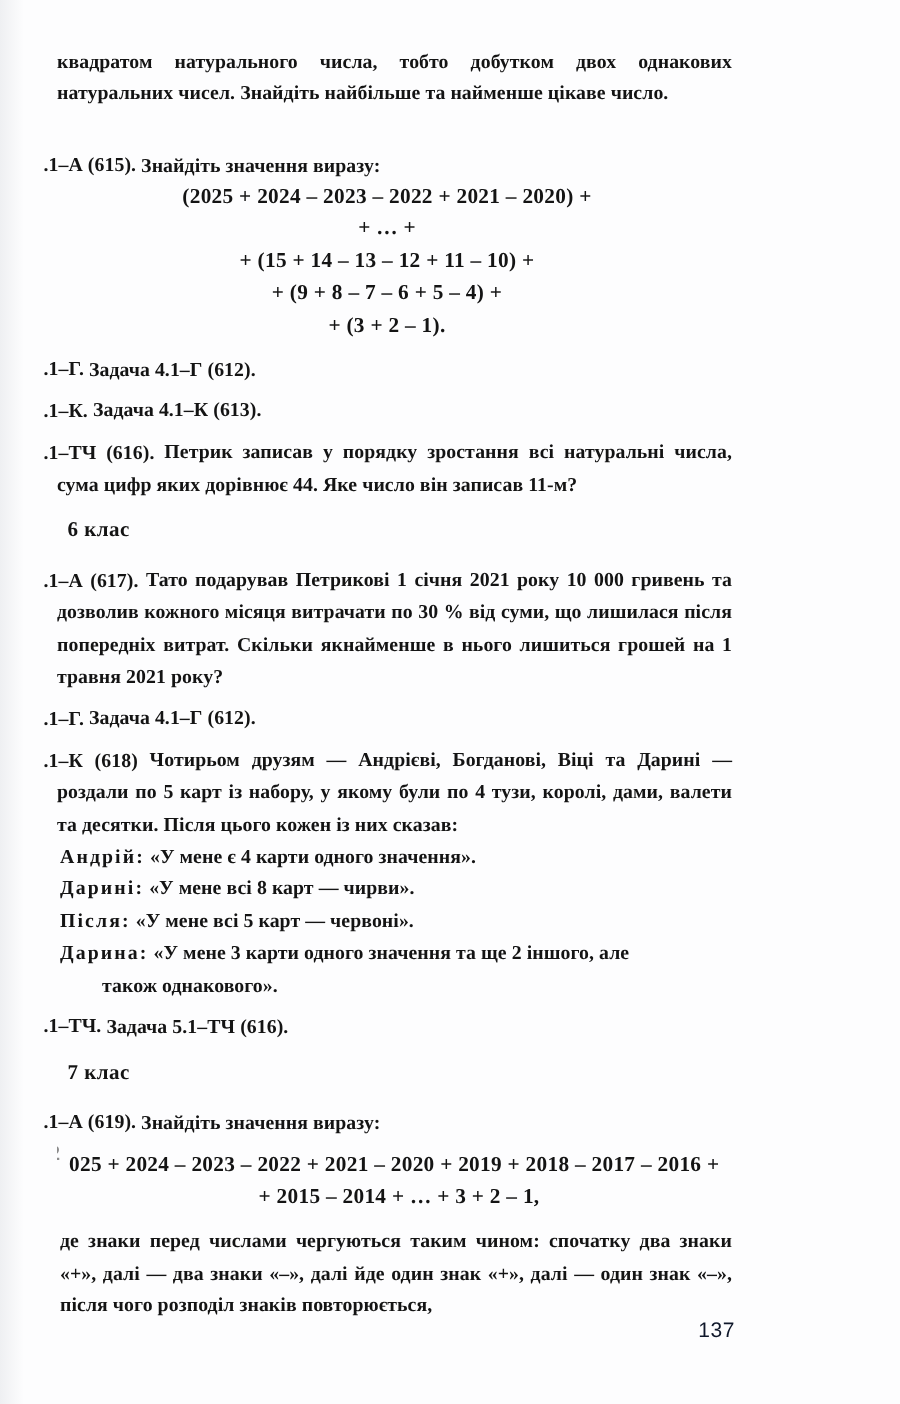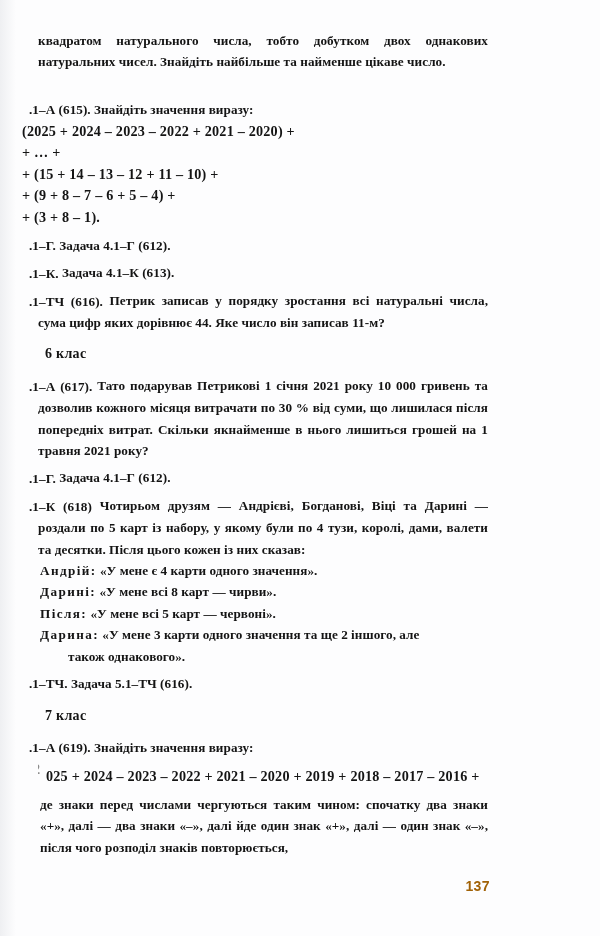--- a/index.html
+++ b/index.html
@@ -97,20 +97,21 @@
     padding-left: 18px;
     padding-right: 6px;
     letter-spacing: 0.05px;
   }
   
   .math-block {
     font-family: "Liberation Serif", "DejaVu Serif", serif;
     font-weight: bold;
     font-size: 14.2px;
     line-height: 21.6px;
+    text-align: center;
     letter-spacing: 0.2px;
   }
   .math-line {
     white-space: nowrap;
   }
   .math-block.wide {
     text-align: left;
     padding-left: 16px;
   }
   .math-block.wide .math-line.c {
@@ -131,22 +132,22 @@
   }
   .spacer-sm { height: 7px; }
   .spacer-md { height: 13px; }
   
   .page-number {
     position: absolute;
     right: 26px;
     bottom: 42px;
     font-family: "Liberation Sans", sans-serif;
     font-size: 14px;
-    font-weight: bold;
-    color: #a16207;
+    font-weight: normal;
+    color: #0f172a;
     letter-spacing: 0.4px;
   }
   
   .gutter-shade {
     position: absolute;
     left: 0; top: 0;
     width: 16px; height: 936px;
     background: linear-gradient(to right, rgba(205,208,214,0.30), rgba(255,255,255,0));
     pointer-events: none;
   }
@@ -167,21 +168,21 @@
   <div class="problem">
     <span class="pnum"><span class="clipped"><span>5</span></span><span>.1–А (615).</span></span>
     <span class="ptext">Знайдіть значення виразу:</span>
   </div>
 
   <div class="math-block">
     <div class="math-line">(2025 + 2024 – 2023 – 2022 + 2021 – 2020) +</div>
     <div class="math-line">+ … +</div>
     <div class="math-line">+ (15 + 14 – 13 – 12 + 11 – 10) +</div>
     <div class="math-line">+ (9 + 8 – 7 – 6 + 5 – 4) +</div>
-    <div class="math-line">+ (3 + 8 – 1).</div>
+    <div class="math-line">+ (3 + 2 – 1).</div>
   </div>
 
   <div class="problem">
     <span class="pnum"><span class="clipped"><span>5</span></span><span>.1–Г.</span></span>
     <span class="ptext">Задача 4.1–Г (612).</span>
   </div>
 
   <div class="problem">
     <span class="pnum"><span class="clipped"><span>5</span></span><span>.1–К.</span></span>
     <span class="ptext">Задача 4.1–К (613).</span>
@@ -241,20 +242,21 @@
   <div class="class-heading">7 клас</div>
   <div class="spacer-sm"></div>
 
   <div class="problem">
     <span class="pnum"><span class="clipped"><span>7</span></span><span>.1–А (619).</span></span>
     <span class="ptext">Знайдіть значення виразу:</span>
   </div>
 
   <div class="math-block wide">
     <div class="math-line"><span class="math-clip"><span>2</span></span><span>025 + 2024 – 2023 – 2022 + 2021 – 2020 + 2019 + 2018 – 2017 – 2016 +</span></div>
+    <div class="math-line c">+ 2015 – 2014 + … + 3 + 2 – 1,</div>
   </div>
 
   <div class="spacer-sm"></div>
 
   <div class="para" style="padding-left:18px;padding-right:6px;">де знаки перед числами чергуються таким чином: спочатку два знаки «+», далі — два знаки «–», далі йде один знак «+», далі — один знак «–», після чого розподіл знаків повторюється,</div>
 
   <div class="page-number">137</div>
 </div>
 
 </body></html>

